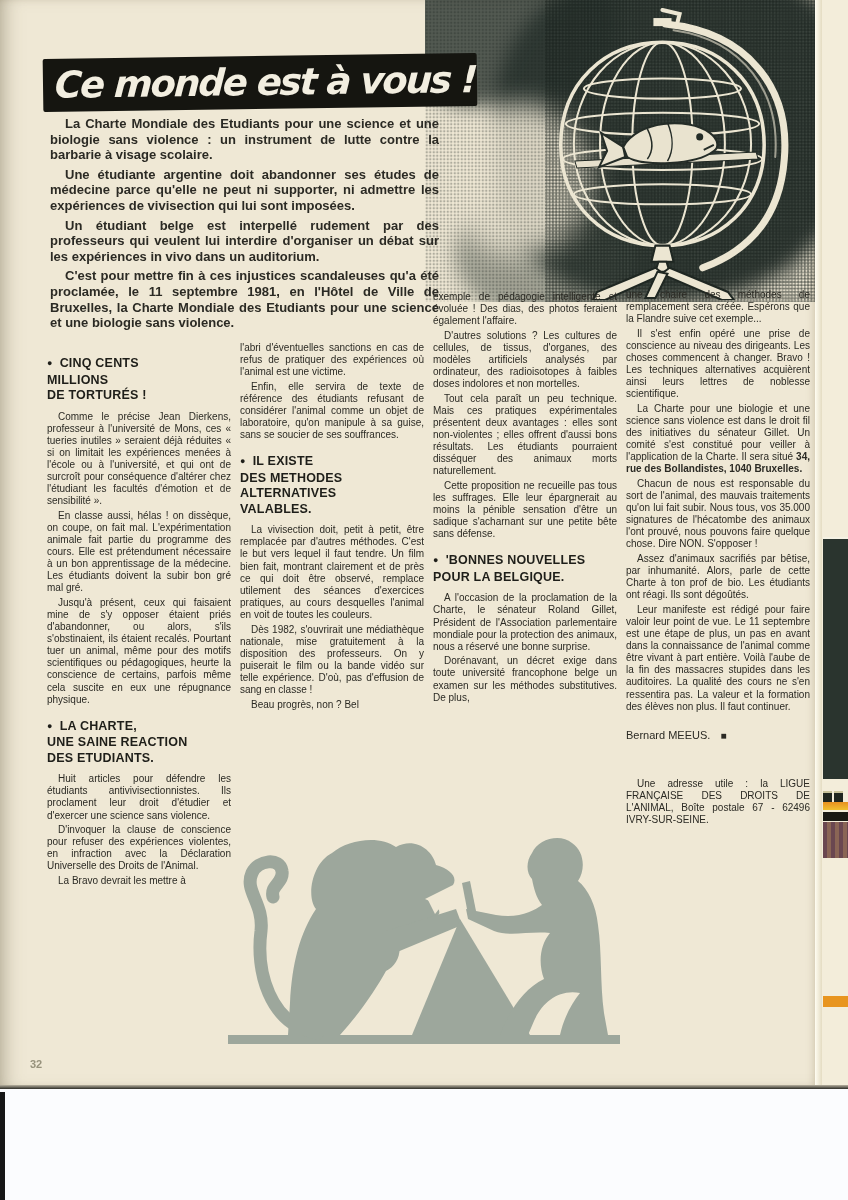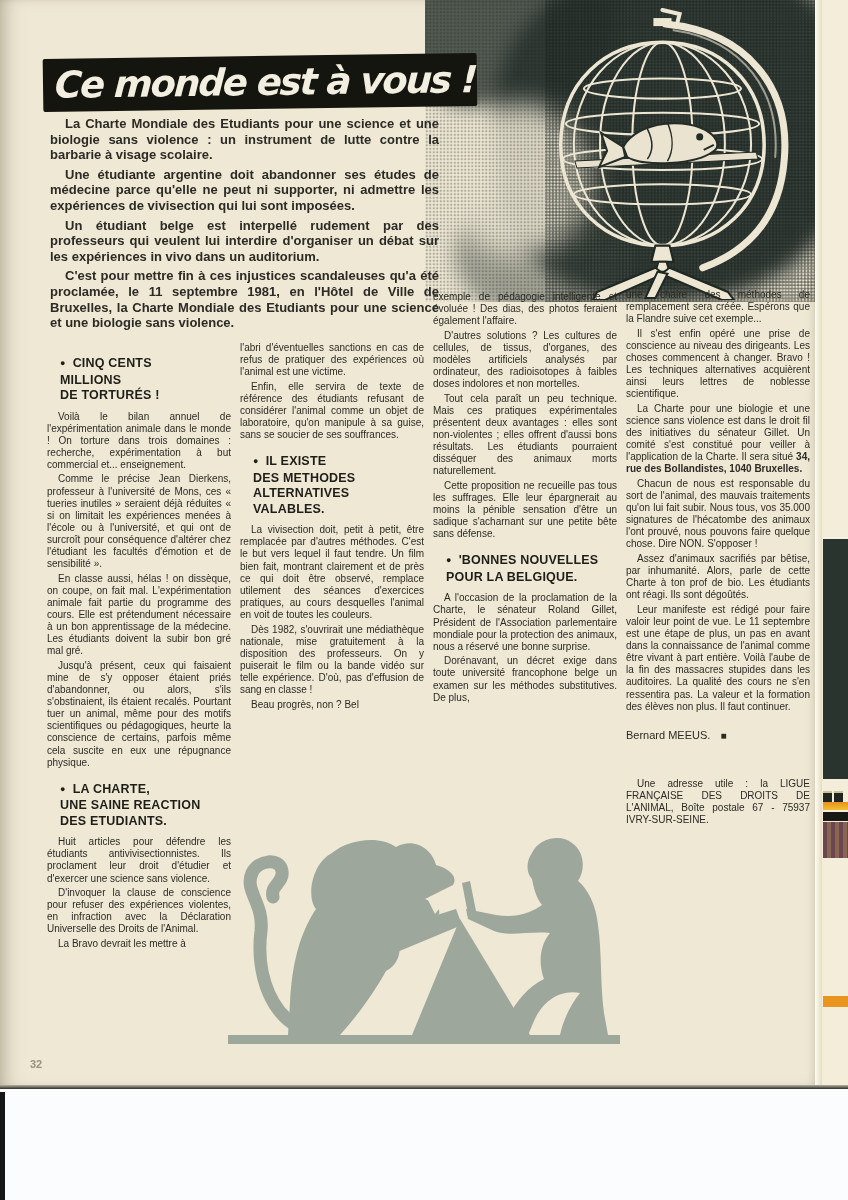--- a/index.html
+++ b/index.html
@@ -23,21 +23,21 @@
   #intro p{margin:4px;text-indent:15px;}
   
   .col{position:absolute;width:184px;font-size:10px;line-height:12.1px;
        text-align:justify;z-index:5;}
   #col1{left:47px;top:356px;}
   #col2{left:240px;top:342px;}
   #col3{left:433px;top:291px;}
   #col4{left:626px;top:289px;}
   .col p{margin:0 0 2.5px;text-indent:11px;}
   .col p.noindent{text-indent:0;}
-  .col h3{font-size:12.5px;line-height:15.5px;margin:13px 13px 7px;color:#1e1e19;
+  .col h3{font-size:12.5px;line-height:15.5px;margin:13px 0 7px;color:#1e1e19;
           white-space:pre-line;letter-spacing:.2px;text-align:left;}
   .col > :first-child{margin-top:0;}
   .bullet{font-size:9px;margin-right:7px;position:relative;top:-1px;}
   .signature{text-align:left;font-weight:normal;font-size:11px;margin-top:16px !important;
              text-indent:0 !important;padding-right:4px;}
   .endmark{font-size:10px;margin-left:7px;}
   .note{margin-top:36px !important;}
   
   #ht{position:absolute;left:425px;top:0;width:390px;height:302px;overflow:hidden;z-index:1;}
   .blob{position:absolute;filter:blur(9px);}
@@ -134,21 +134,20 @@
       <p>La Charte Mondiale des Etudiants pour une science et une biologie sans violence : un instrument de lutte contre la barbarie à visage scolaire.</p>
       <p>Une étudiante argentine doit abandonner ses études de médecine parce qu'elle ne peut ni supporter, ni admettre les expériences de vivisection qui lui sont imposées.</p>
       <p>Un étudiant belge est interpellé rudement par des professeurs qui veulent lui interdire d'organiser un débat sur les expériences in vivo dans un auditorium.</p>
       <p>C'est pour mettre fin à ces injustices scandaleuses qu'a été proclamée, le 11 septembre 1981, en l'Hôtel de Ville de Bruxelles, la Charte Mondiale des Etudiants pour une science et une biologie sans violence.</p>
     </div>
 
     <div id="col1" class="col">
         <h3><span class="bullet">●</span>CINQ CENTS
 MILLIONS
 DE TORTURÉS !</h3>
-        <p class="">Voilà le bilan annuel de l'expérimentation animale dans le monde ! On torture dans trois domaines : recherche, expérimentation à but commercial et... enseignement.</p>
         <p class="">Comme le précise Jean Dierkens, professeur à l'université de Mons, ces « tueries inutiles » seraient déjà réduites « si on limitait les expériences menées à l'école ou à l'université, et qui ont de surcroît pour conséquence d'altérer chez l'étudiant les facultés d'émotion et de sensibilité ».</p>
         <p class="">En classe aussi, hélas ! on dissèque, on coupe, on fait mal. L'expérimentation animale fait partie du programme des cours. Elle est prétendument nécessaire à un bon apprentissage de la médecine. Les étudiants doivent la subir bon gré mal gré.</p>
         <p class="">Jusqu'à présent, ceux qui faisaient mine de s'y opposer étaient priés d'abandonner, ou alors, s'ils s'obstinaient, ils étaient recalés. Pourtant tuer un animal, même pour des motifs scientifiques ou pédagogiques, heurte la conscience de certains, parfois même cela suscite en eux une répugnance physique.</p>
         <h3><span class="bullet">●</span>LA CHARTE,
 UNE SAINE REACTION
 DES ETUDIANTS.</h3>
         <p class="">Huit articles pour défendre les étudiants antivivisectionnistes. Ils proclament leur droit d'étudier et d'exercer une science sans violence.</p>
         <p class="">D'invoquer la clause de conscience pour refuser des expériences violentes, en infraction avec la Déclaration Universelle des Droits de l'Animal.</p>
         <p class="">La Bravo devrait les mettre à</p>
       </div>
@@ -174,21 +173,21 @@
         <p class="">Dorénavant, un décret exige dans toute université francophone belge un examen sur les méthodes substitutives. De plus,</p>
       </div>
     <div id="col4" class="col">
         <p class="noindent ">une chaire des méthodes de remplacement sera créée. Espérons que la Flandre suive cet exemple...</p>
         <p class="">Il s'est enfin opéré une prise de conscience au niveau des dirigeants. Les choses commencent à changer. Bravo ! Les techniques alternatives acquièrent ainsi leurs lettres de noblesse scientifique.</p>
         <p class="">La Charte pour une biologie et une science sans violence est dans le droit fil des initiatives du sénateur Gillet. Un comité s'est constitué pour veiller à l'application de la Charte. Il sera situé <b>34, rue des Bollandistes, 1040 Bruxelles.</b></p>
         <p class="">Chacun de nous est responsable du sort de l'animal, des mauvais traitements qu'on lui fait subir. Nous tous, vos 35.000 signatures de l'hécatombe des animaux l'ont prouvé, nous pouvons faire quelque chose. Dire NON. S'opposer !</p>
         <p class="">Assez d'animaux sacrifiés par bêtise, par inhumanité. Alors, parle de cette Charte à ton prof de bio. Les étudiants ont réagi. Ils sont dégoûtés.</p>
         <p class="">Leur manifeste est rédigé pour faire valoir leur point de vue. Le 11 septembre est une étape de plus, un pas en avant dans la connaissance de l'animal comme être vivant à part entière. Voilà l'aube de la fin des massacres stupides dans les auditoires. La qualité des cours ne s'en ressentira pas. La valeur et la formation des élèves non plus. Il faut continuer.</p>
         <p class="signature">Bernard MEEUS. <span class="endmark">■</span></p>
-        <p class="note">Une adresse utile : la LIGUE FRANÇAISE DES DROITS DE L'ANIMAL, Boîte postale 67 - 75937 IVRY-SUR-SEINE.</p>
+        <p class="note">Une adresse utile : la LIGUE FRANÇAISE DES DROITS DE L'ANIMAL, Boîte postale 67 - 62496 IVRY-SUR-SEINE.</p>
       </div>
 
     <div id="silh">
       <svg width="392" height="240" viewBox="0 0 392 238">
         <rect class="sil" x="0" y="222" width="392" height="9"></rect>
         <g>
           <path class="silstroke" d="M 90 220 C 40 212 28 156 33 118 C 36 90 16 78 24 60 C 30 47 52 44 54 58 C 56 70 42 72 45 84" stroke-width="13" stroke-linecap="round"></path>
           <path class="sil" d="M 60 222 L 62 190 C 64 150 72 120 88 96 C 78 84 84 50 104 40 C 120 26 152 22 168 34 C 186 24 204 36 208 52 C 222 56 230 64 225 72 L 197 86 C 211 92 215 100 208 104 C 196 118 180 122 168 118 C 176 138 170 152 158 158 C 148 176 132 200 112 222 Z"></path>
           <polygon class="sil" points="144,128 158,118 228,96 234,112 162,142"></polygon>
           <polygon points="200,87 227,76 207,101" fill="var(--paper,#efe8d5)"></polygon>

